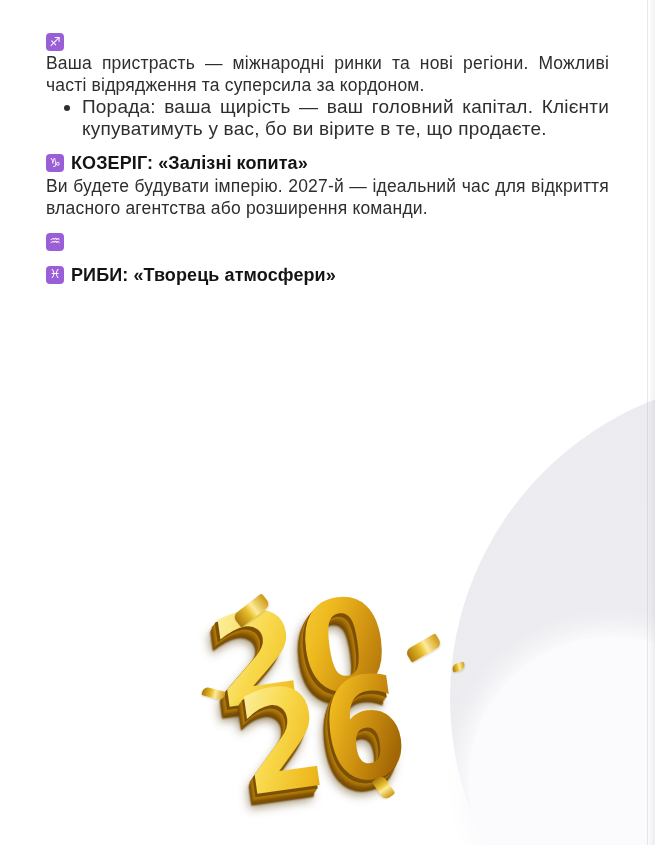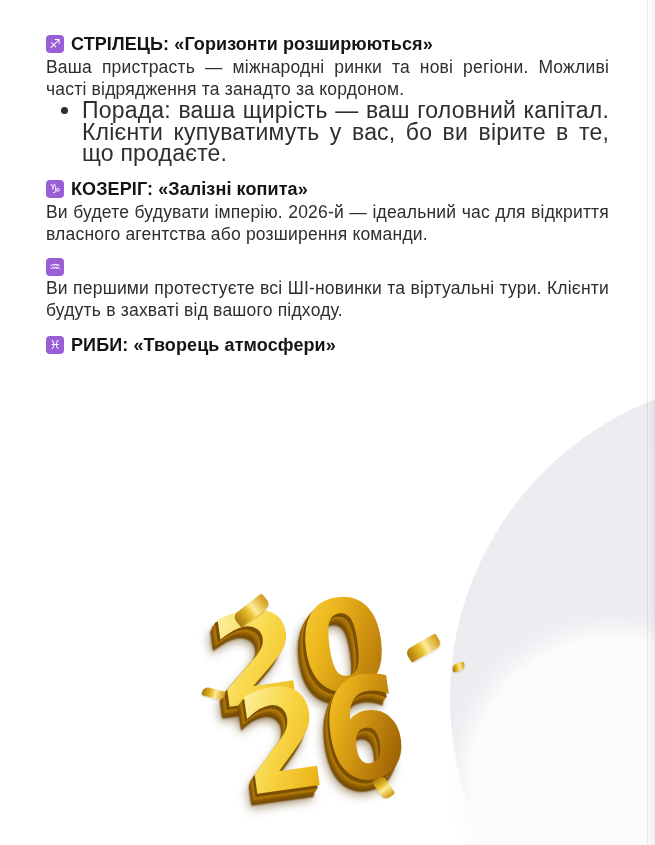--- a/index.html
+++ b/index.html
@@ -54,21 +54,21 @@
   .sec-body {
     margin:0;
     font-size:17.5px; line-height:21.6px;
     text-align:justify; letter-spacing:0.2px;
   }
   .sec-bullets {
     margin:0; padding-left:36px;
     list-style:disc outside;
   }
   .sec-bullets li {
-    font-size:23px; line-height:21.6px;
+    font-size:19px; line-height:21.6px;
     text-align:justify; letter-spacing:0.2px;
   }
 
   
   .hero {
     position:absolute; left:200px; top:590px; width:240px;
     font-family:"DejaVu Sans", sans-serif;
     font-weight:bold;
   }
   .year-row { position:relative; line-height:1; white-space:nowrap; }
@@ -117,45 +117,43 @@
   <div class="blob-gray"></div>
   <div class="blob-white"></div>
 
   <div class="content">
 
     <div class="section">
       <div class="sec-title-row">
         <span class="zicon">
             <span>♐</span>
           </span>
-        <span class="sec-title">СТРІЛЕЦЬ: «Горизонти розширюються»</span>
       </div>
-      <p class="sec-body">Ваша пристрасть — міжнародні ринки та нові регіони. Можливі часті відрядження та занадто за кордоном.</p>
+      <p class="sec-body">Ваша пристрасть — міжнародні ринки та нові регіони. Можливі часті відрядження та суперсила за кордоном.</p>
       <ul class="sec-bullets">
         <li>Порада: ваша щирість — ваш головний капітал. Клієнти купуватимуть у вас, бо ви вірите в те, що продаєте.</li>
       </ul>
     </div>
 
     <div class="section">
       <div class="sec-title-row">
         <span class="zicon">
             <span>♑</span>
           </span>
         <span class="sec-title">КОЗЕРІГ: «Залізні копита»</span>
       </div>
-      <p class="sec-body">Ви будете будувати імперію. 2026-й — ідеальний час для відкриття власного агентства або розширення команди.</p>
+      <p class="sec-body">Ви будете будувати імперію. 2027-й — ідеальний час для відкриття власного агентства або розширення команди.</p>
     </div>
 
     <div class="section">
       <div class="sec-title-row">
         <span class="zicon">
             <span>♒</span>
           </span>
       </div>
-      <p class="sec-body">Ви першими протестуєте всі ШІ-новинки та віртуальні тури. Клієнти будуть в захваті від вашого підходу.</p>
     </div>
 
     <div class="section">
       <div class="sec-title-row">
         <span class="zicon">
             <span>♓</span>
           </span>
         <span class="sec-title">РИБИ: «Творець атмосфери»</span>
       </div>
     </div>

